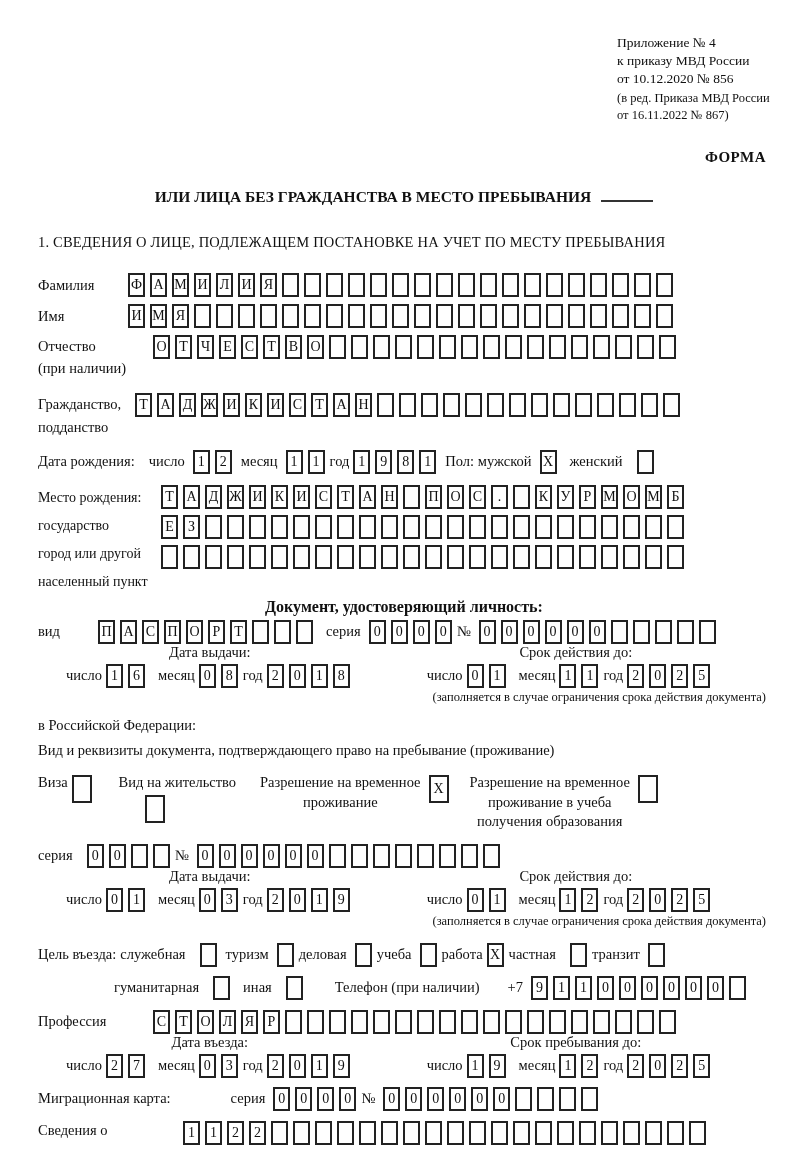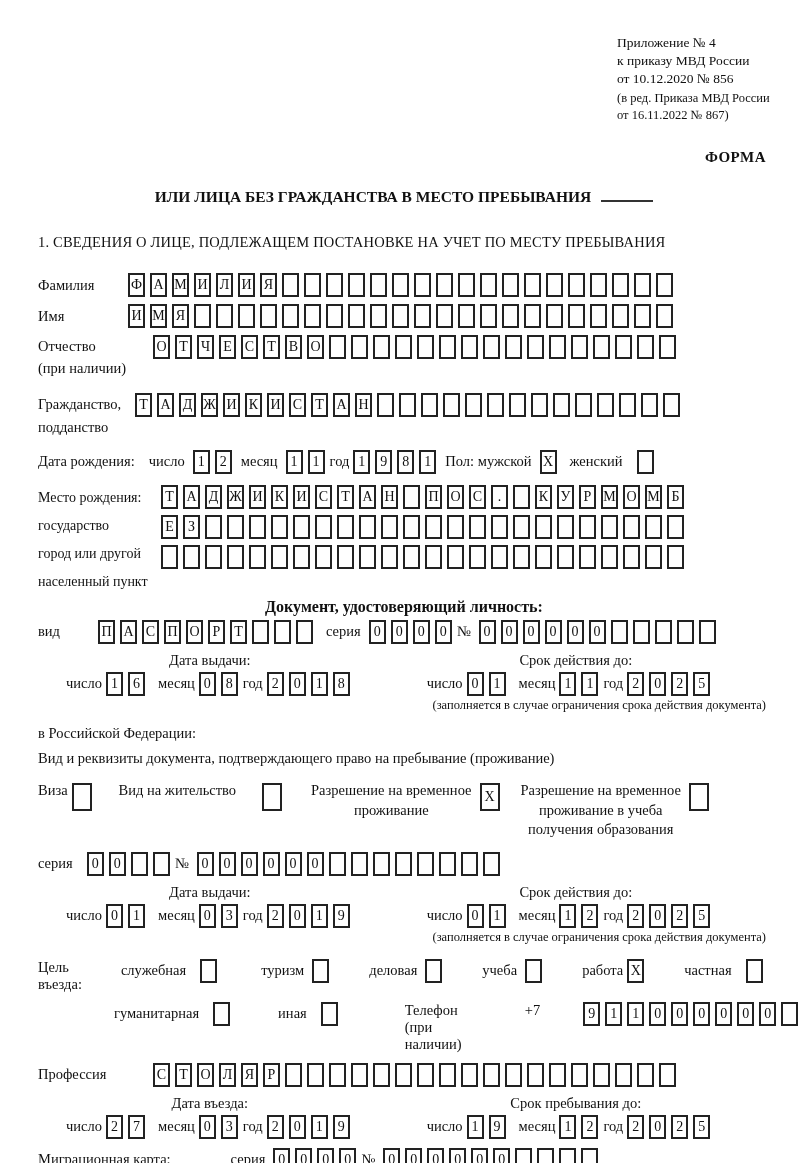--- a/index.html
+++ b/index.html
@@ -32,34 +32,34 @@
 
   .frow { display:flex; align-items:center; margin-top:7px; }
   .frow .lbl { flex:none; }
   .lblcol { flex:none; line-height:1.52; }
   .w90 { width:90px; } .w115 { width:115px; } .w125 { width:125px; }
 
   .center { text-align:center; }
   .bold { font-weight:bold; }
   .gap4 { margin-left:4px; } .gap8 { margin-left:8px; } .gap14 { margin-left:14px; }
 
-  .two-col-head { display:flex; margin-top:8px; }
+  .two-col-head { display:flex; }
   .two-col-head .c1 { width:345px; text-align:center; }
   .two-col-head .c2 { width:390px; text-align:center; }
   .dates { display:flex; align-items:center; margin-top:3px; }
   .dgroup { display:flex; align-items:center; }
   .dgroup .dl { margin-right:4px; }
   .note { font-size:12.5px; text-align:right; margin-top:2px; margin-right:4px; }
 
   .visa-row { display:flex; align-items:flex-start; margin-top:10px; }
   .visa-row .opt { display:flex; align-items:flex-start; }
   .visa-row .optlbl { line-height:1.35; }
   .visa-row .cellrow { margin-top:2px; }
 
-  .purpose-row { display:flex; align-items:flex-start; margin-top:14px;gap:35px; }
+  .purpose-row { display:flex; align-items:center; margin-top:14px; }
   .purpose-row .p-item { display:flex; align-items:center; }
   .rows-gap > .cellrow { margin-bottom:6px; }
 </style>
 </head>
 <body>
 
 <div class="page">
 
   <div class="hdr">
     <div>Приложение № 4</div>
@@ -413,21 +413,21 @@
     <div>в Российской Федерации:</div>
     <div>Вид и реквизиты документа, подтверждающего право на пребывание (проживание)</div>
   </div>
   <div class="visa-row">
     <span class="opt">
       <span class="optlbl">Виза</span>
       <span class="cellrow gap4">
           <span class="cell lg"></span>
         </span>
     </span>
-    <span class="opt" style="margin-left:22px;">
+    <span class="opt" style="margin-left:22px;flex-direction:column;">
       <span class="optlbl">Вид на жительство</span>
       <span class="cellrow" style="margin-left:26px;">
           <span class="cell lg"></span>
         </span>
     </span>
     <span class="opt" style="margin-left:24px;">
       <span class="optlbl center">
         <div>Разрешение на временное</div>
         <div>проживание</div>
       </span>

